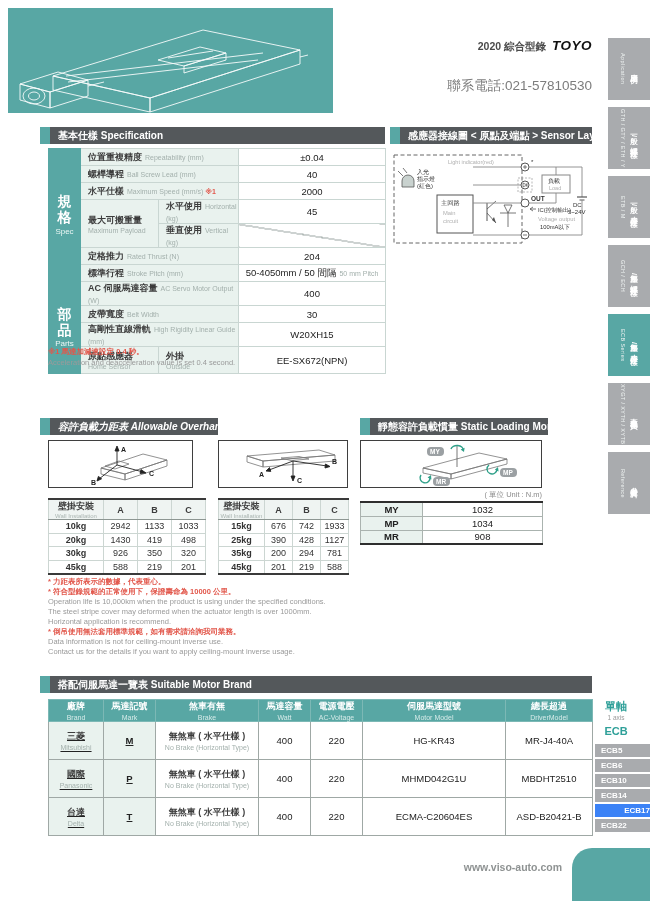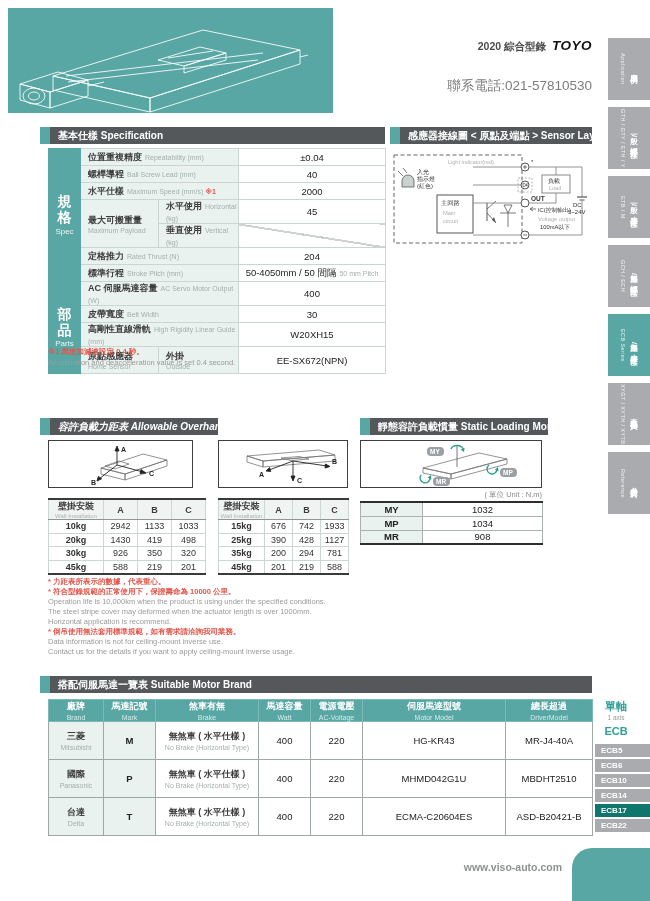--- a/index.html
+++ b/index.html
@@ -55,40 +55,40 @@
   .unit-note { position:absolute; left:360px; top:490px; width:182px; text-align:right; font-size:7.5px; color:#8b8b8b; }
   .stable { position:absolute; left:360px; top:501px; width:182px; border-top:2.5px solid #2e2e2e; border-bottom:2.5px solid #2e2e2e; }
   .stable td { border:1px solid #aab3af; height:14px; font-size:9.5px; text-align:center; vertical-align:middle; color:#222; }
   .stable td:first-child { background:#e9f2ee; font-weight:bold; }
 
   
   .mtable { position:absolute; left:48px; top:699px; width:544px; border:1.5px solid #3f3f3f; }
   .mtable th { background:#58a7a4; color:#fff; border:1px solid #7cb8b5; height:22px; font-size:9px; vertical-align:middle; }
   .mtable th .ce { display:block; font-size:7px; font-weight:normal; color:#d6ebe9; margin-top:1px; }
   .mtable td { border:1px solid #9fa8a5; height:38px; text-align:center; vertical-align:middle; font-size:9.5px; color:#222; background:#fff; }
-  .mtable td.mint { background:#e9f2ee; }
+  .mtable td.mint { background:#e9f2ee;text-decoration:underline; }
   .bzh { display:block; font-weight:bold; font-size:9px; color:#3c3c3c; }
   .ben { display:block; font-size:7px; color:#a3b0ac; margin-top:1px; }
 
   .website { position:absolute; left:380px; top:861px; width:182px; text-align:right; font-size:10.5px; font-weight:bold; color:#8e9292; }
 
   
   .tabs { position:absolute; left:608px; top:38px; width:42px; display:flex; flex-direction:column; gap:7px; }
   .vtab { height:62px; background:#a9abae; color:#fff; display:flex; flex-direction:row-reverse; align-items:center; justify-content:center; gap:3px; cursor:pointer; }
   .vtab.active { background:#58a7a4; }
   .tzh { writing-mode:vertical-rl; text-orientation:mixed; font-size:7.5px; font-weight:bold; letter-spacing:1px; }
   .ten { writing-mode:vertical-rl; text-orientation:mixed; font-size:5.5px; letter-spacing:.4px; color:#eef2f1; }
 
   .serieshead { position:absolute; left:590px; top:696px; width:52px; text-align:center; line-height:1.1; }
   .serieshead .szh { font-size:11px; font-weight:bold; color:#2fa099; }
   .serieshead .sen { font-size:6.5px; color:#9a9a9a; display:block; }
   .serieshead .smodel { font-size:11px; font-weight:bold; color:#2fa099; }
   .serieslist { position:absolute; left:595px; top:744px; width:55px; }
   .sbtn { height:13px; line-height:13px; background:#a9abae; color:#fff; font-size:8px; font-weight:bold; padding-left:6px; margin-bottom:2px; cursor:pointer; }
-  .sbtn.active { background:#0f766e; }
+  .sbtn.active { background:#3b82f6;text-align:right; }
   .corner { position:absolute; left:572px; top:848px; width:78px; height:53px; background:#58a7a4; border-radius:20px 0 0 0; }
 
   svg text { font-family:"Liberation Sans","DejaVu Sans",sans-serif; }
 </style>
 </head>
 <body>
 
 <div class="page">
 
   <div class="hero">

